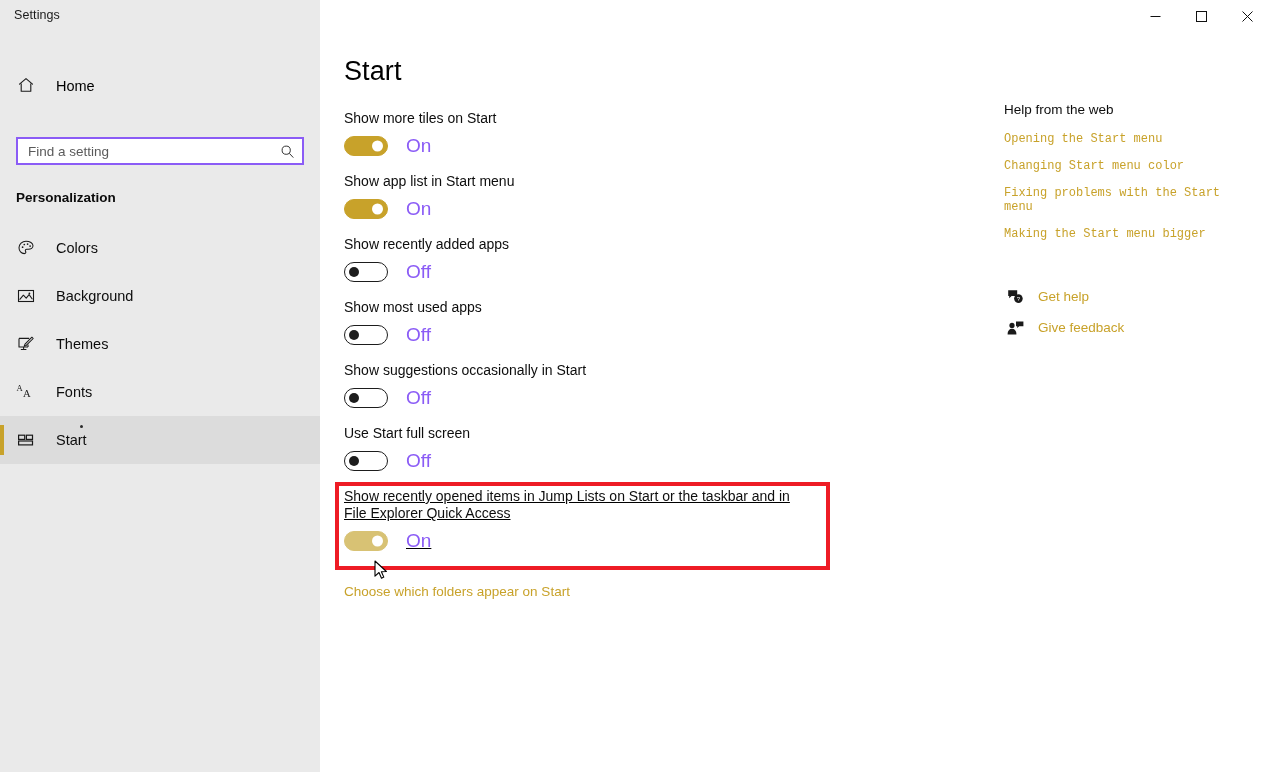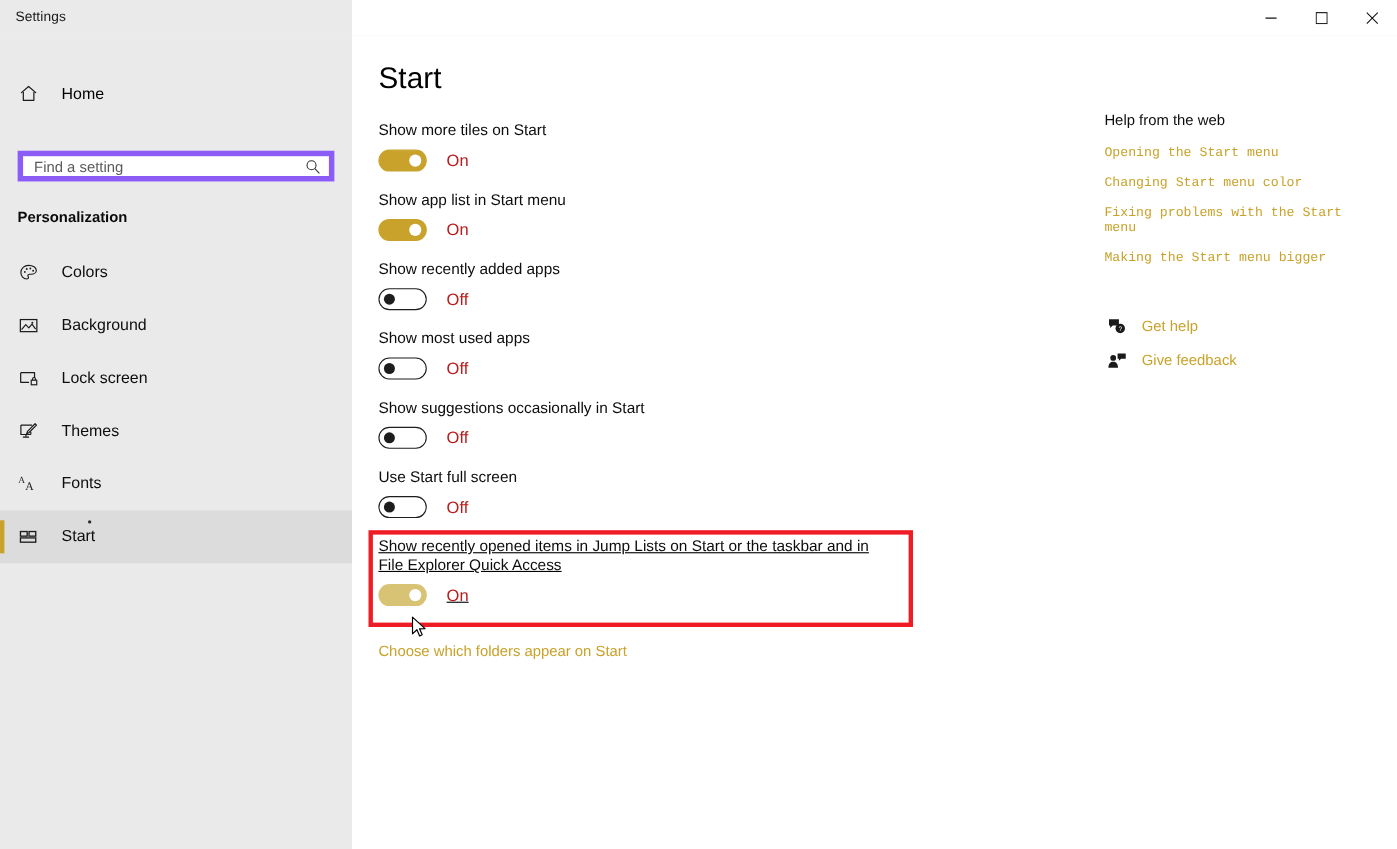--- a/index.html
+++ b/index.html
@@ -97,21 +97,21 @@
     color: #000;
     margin-left: 10px;
   }
 
   .searchbox {
     position: absolute;
     left: 16px; top: 105px;
     width: 288px;
     height: 28px;
     box-sizing: border-box;
-    border: 5px solid #8b5cf6;
+    border: 2px solid #8b5cf6;
     background: #ffffff;
     display: flex;
     align-items: center;
   }
   .searchbox input {
     flex: 1;
     border: none;
     outline: none;
     background: transparent;
     font-family: "Liberation Sans", sans-serif;
@@ -246,22 +246,22 @@
   }
   .toggle.on .knob {
     position: absolute;
     right: 4px; top: 50%;
     transform: translateY(-50%);
     width: 11px; height: 11px;
     border-radius: 50%;
     background: #ffffff;
   }
   .toggle-state {
-    font-size: 15px;
-    color: #b91c1c;
+    font-size: 19px;
+    color: #8b5cf6;
     margin-left: 18px;
   }
 
   
   .highlight-box {
     position: absolute;
     left: -9px; top: -6px;
     width: 495px;
     height: 88px;
     box-sizing: border-box;
@@ -411,30 +411,20 @@
         <span class="nav-icon">
           <svg width="18" height="18" viewBox="0 0 18 18">
             <rect x="1.5" y="3.5" width="15" height="11" fill="none" stroke="#1a1a1a" stroke-width="1.1"></rect>
             <path d="M2.6 12.6 L6.4 8.2 L9.2 11.1 L12.1 7.6 L15.4 12.2" fill="none" stroke="#1a1a1a" stroke-width="1.05" stroke-linejoin="round"></path>
             <circle cx="12.4" cy="6.4" r="0.9" fill="#1a1a1a"></circle>
           </svg>
         </span>
         <span class="nav-label">Background</span>
       </div>
 
-      <div class="navitem">
-        <span class="nav-icon">
-          <svg width="18" height="18" viewBox="0 0 18 18">
-            <path d="M1.8 3.8 H14.4 V8.6 M1.8 3.8 V12.6 H9.4" fill="none" stroke="#1a1a1a" stroke-width="1.1" stroke-linejoin="round"></path>
-            <rect x="11.4" y="10.6" width="5" height="4.2" fill="none" stroke="#1a1a1a" stroke-width="1.05"></rect>
-            <path d="M12.6 10.6 V9.5 a1.3 1.3 0 0 1 2.6 0 V10.6" fill="none" stroke="#1a1a1a" stroke-width="1.05"></path>
-          </svg>
-        </span>
-        <span class="nav-label">Lock screen</span>
-      </div>
 
       <div class="navitem">
         <span class="nav-icon">
           <svg width="18" height="18" viewBox="0 0 18 18">
             <path d="M2 3.4 H12.2 M2 3.4 V12 H11 M11 12 V9.4" fill="none" stroke="#1a1a1a" stroke-width="1.1" stroke-linejoin="round"></path>
             <path d="M6.6 12 V14.4 M3.8 14.4 H9.4" fill="none" stroke="#1a1a1a" stroke-width="1.05"></path>
             <path d="M14.9 2.2 L16.2 3.5 L9.2 10.4 L7.2 11.2 L8.0 9.2 Z" fill="none" stroke="#1a1a1a" stroke-width="1.05" stroke-linejoin="round"></path>
           </svg>
         </span>
         <span class="nav-label">Themes</span>

